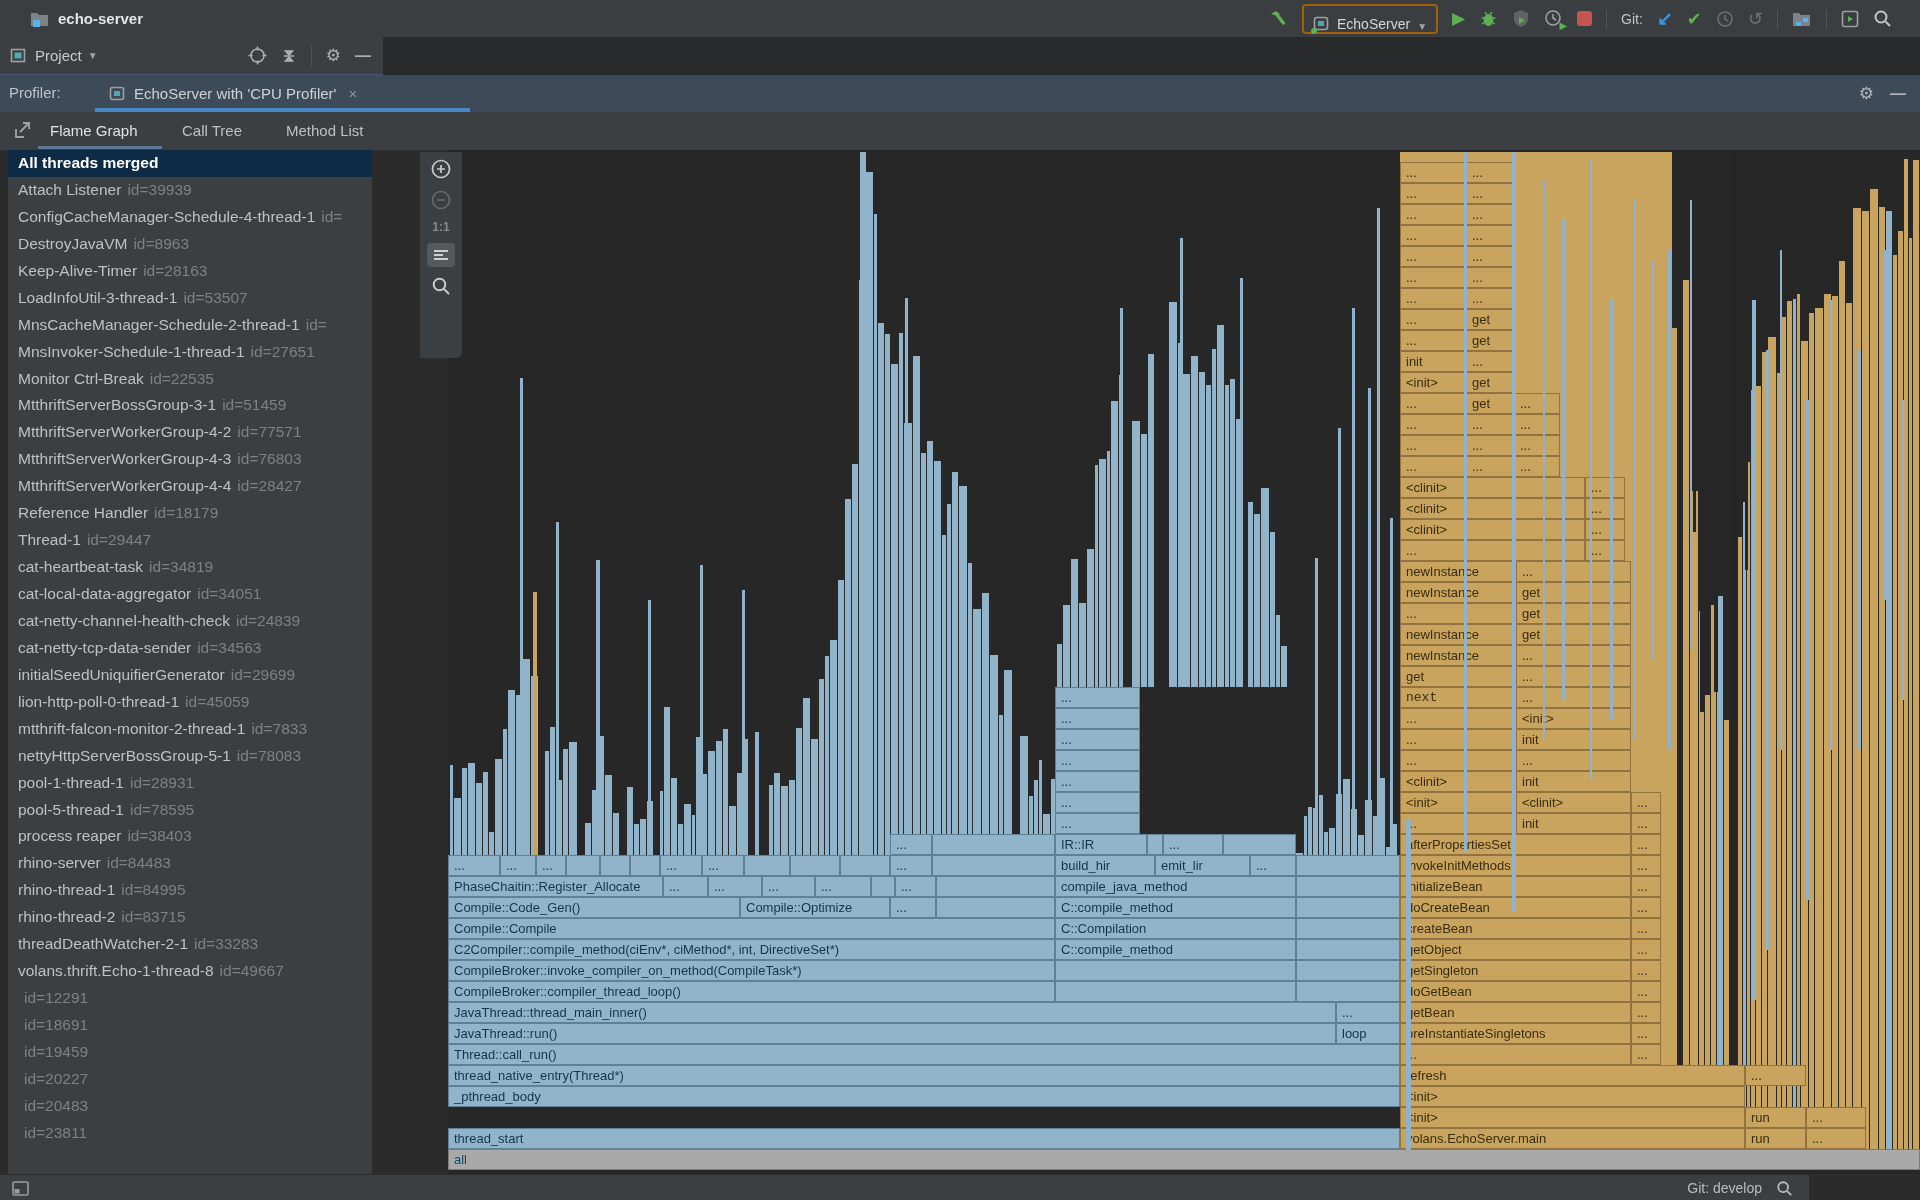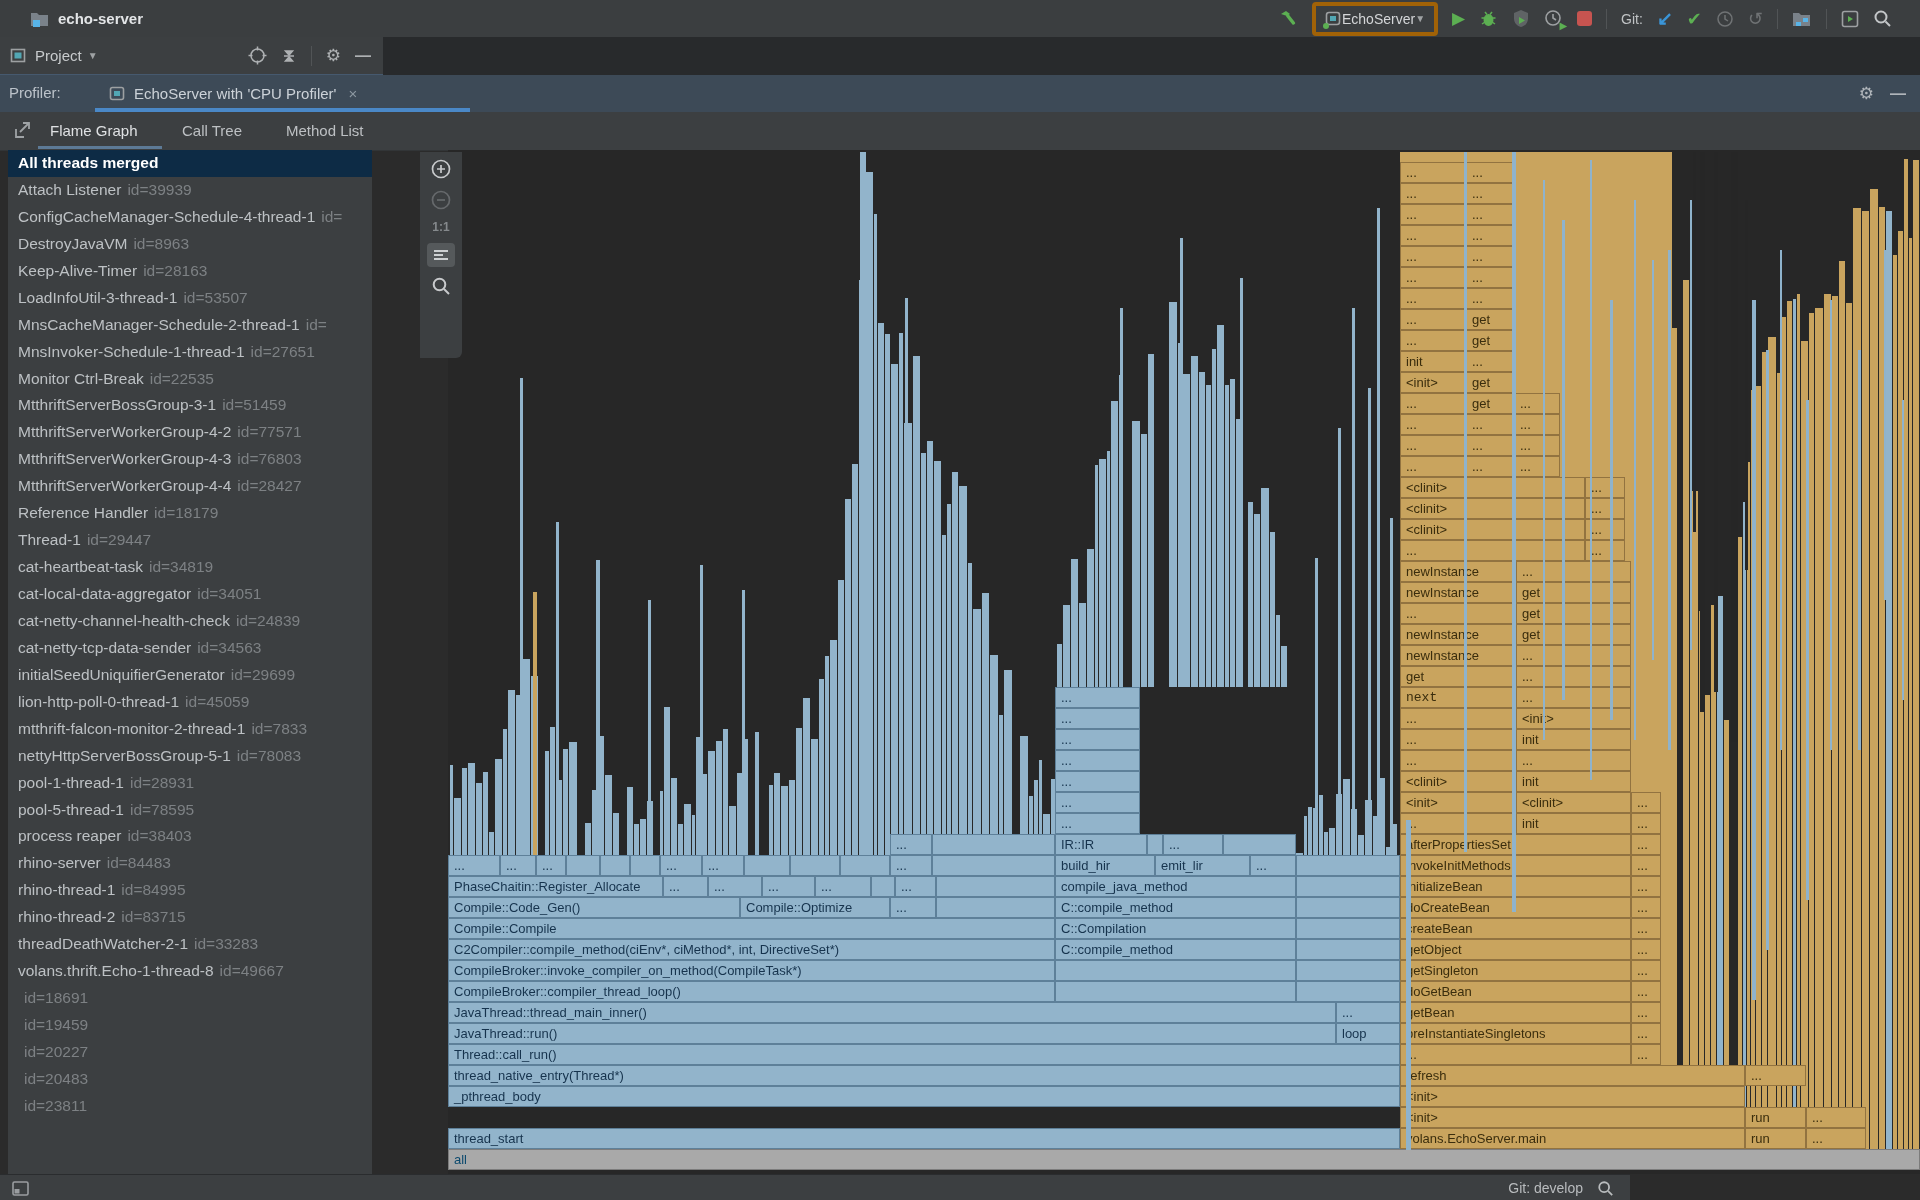--- a/index.html
+++ b/index.html
@@ -5,21 +5,21 @@
   html,body{margin:0;padding:0;background:#1e1e1e}
   #app{position:relative;width:1920px;height:1200px;background:#2b2b2b;overflow:hidden;
        font-family:"Liberation Sans",sans-serif;-webkit-font-smoothing:antialiased;color:#bbb}
   .abs{position:absolute}
   
   #titlebar{left:0;top:0;width:1920px;height:37px;background:#3b3e40;border-bottom:1px solid #2c2e30;
             display:flex;align-items:center;justify-content:space-between}
   .tb-left{display:flex;align-items:center;gap:8px;padding-left:30px}
   .tb-title{font-size:15px;font-weight:bold;color:#e3e5e7}
   .tb-right{display:flex;align-items:center;gap:14px;padding-right:28px}
-  .runbox{display:flex;align-items:center;border:4px solid #a16207;border-radius:4px;
+  .runbox{display:flex;align-items:flex-end;gap:7px;border:2px solid #a16207;border-radius:4px;
           height:26px;padding:0 9px;color:#d4d6d8;font-size:14px}
   .chev{color:#9fa2a4;font-size:10px}
   .sep{width:1px;height:20px;background:#515456}
   .gitlbl{font-size:14px;color:#c0c3c5}
   .dim{opacity:.45}
   .uni-icon{font-size:17px;line-height:17px}
   
   #projectbar{left:0;top:37px;width:1920px;height:38px;background:#282a2c}
   #projecthdr{left:0;top:0;width:383px;height:37px;background:#3c3f41;border-bottom:1px solid #46596e;
               display:flex;align-items:center}
@@ -52,21 +52,21 @@
   .c-b{background:#92b4cb;border:1px solid #5e8099;color:#16334d}
   .c-o{background:#c9a45e;border:1px solid #927340;color:#3a2d0d}
   .c-g{background:#a9a9a9;border:1px solid #7c7c7c;color:#0c4a6e}
   .tex{position:absolute}
   
   #zoomstrip{left:420px;top:152px;width:42px;height:206px;background:#3c3f41;border-radius:0 0 6px 0;
              display:flex;flex-direction:column;align-items:center;gap:9px;padding-top:6px;box-sizing:border-box}
   .zs-11{font-size:12px;color:#85898c;font-weight:bold}
   .zs-list{width:28px;height:24px;background:#55595b;border-radius:4px;display:flex;align-items:center;justify-content:center}
   
-  #statusbar{left:0;top:1174px;width:1630px;height:26px;background:#3c3f41;border-top:1px solid #2a2c2e;
+  #statusbar{left:0;top:1174px;width:1809px;height:26px;background:#3c3f41;border-top:1px solid #2a2c2e;
              display:flex;align-items:center;justify-content:space-between}
   .sb-left{padding-left:12px;display:flex;align-items:center}
   .sb-right{padding-right:16px;display:flex;align-items:center;gap:14px;font-size:14px;color:#b9bcbe}
   svg{display:block}
 </style>
 </head>
 <body>
 
 <div id="app">
 
@@ -243,20 +243,21 @@
       <div class="trow"><span class="tname">mtthrift-falcon-monitor-2-thread-1</span><span class="tid">id=7833</span></div>
       <div class="trow"><span class="tname">nettyHttpServerBossGroup-5-1</span><span class="tid">id=78083</span></div>
       <div class="trow"><span class="tname">pool-1-thread-1</span><span class="tid">id=28931</span></div>
       <div class="trow"><span class="tname">pool-5-thread-1</span><span class="tid">id=78595</span></div>
       <div class="trow"><span class="tname">process reaper</span><span class="tid">id=38403</span></div>
       <div class="trow"><span class="tname">rhino-server</span><span class="tid">id=84483</span></div>
       <div class="trow"><span class="tname">rhino-thread-1</span><span class="tid">id=84995</span></div>
       <div class="trow"><span class="tname">rhino-thread-2</span><span class="tid">id=83715</span></div>
       <div class="trow"><span class="tname">threadDeathWatcher-2-1</span><span class="tid">id=33283</span></div>
       <div class="trow"><span class="tname">volans.thrift.Echo-1-thread-8</span><span class="tid">id=49667</span></div>
+      <div class="trow"><span class="tname"></span><span class="tid">id=12291</span></div>
       <div class="trow"><span class="tname"></span><span class="tid">id=18691</span></div>
       <div class="trow"><span class="tname"></span><span class="tid">id=19459</span></div>
       <div class="trow"><span class="tname"></span><span class="tid">id=20227</span></div>
       <div class="trow"><span class="tname"></span><span class="tid">id=20483</span></div>
       <div class="trow"><span class="tname"></span><span class="tid">id=23811</span></div>
     </div>
 
   <div id="flame" class="abs">
       <div class="tex" style="left: 952px; top: 2px; width: 272px; height: 997px; background: rgb(201, 164, 94);"></div>
       <div class="tex" style="left: 2px; top: 614.957px; width: 3.05852px; height: 90.0433px; background: rgb(146, 180, 203);"></div>

